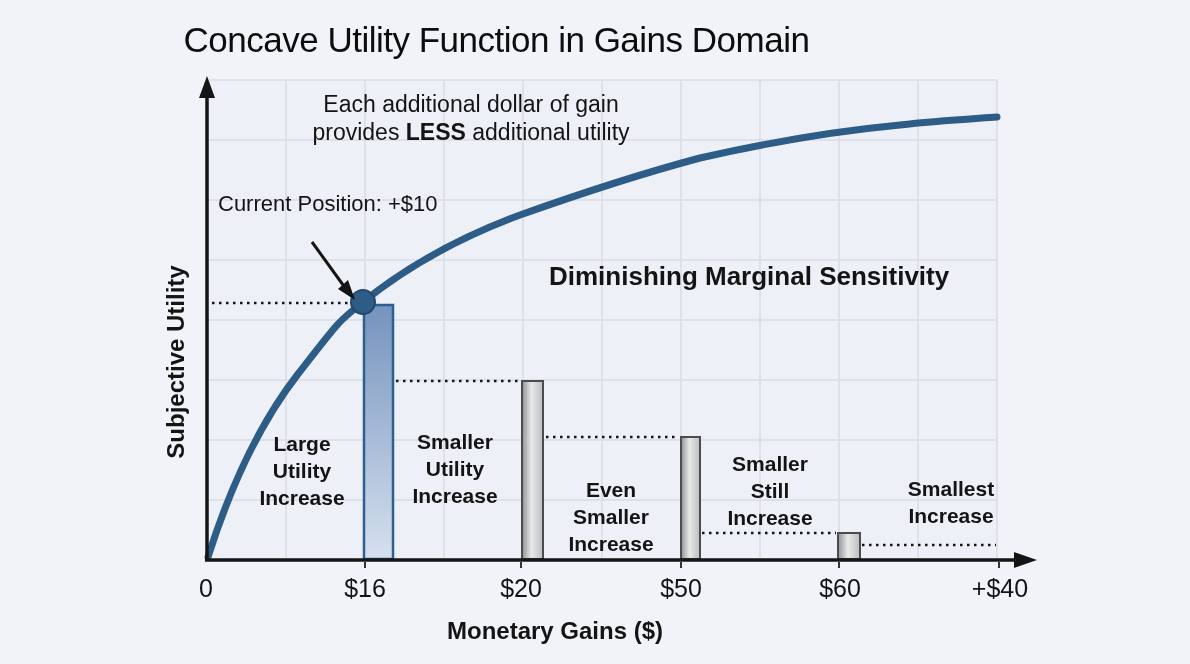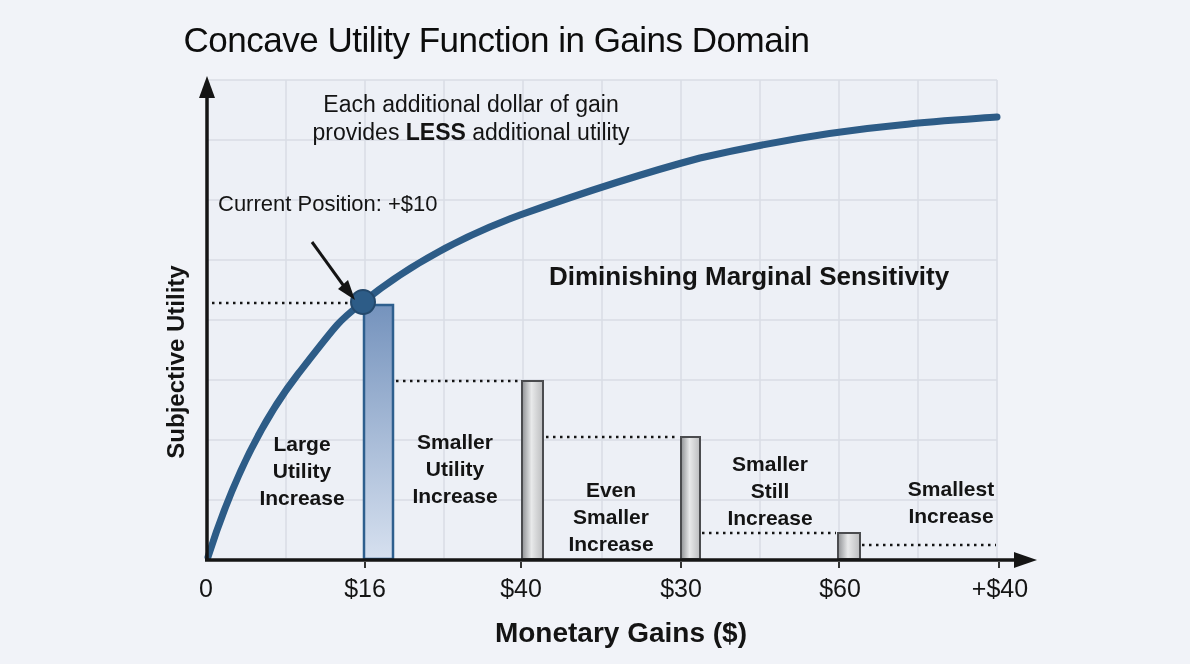--- a/index.html
+++ b/index.html
@@ -32,22 +32,22 @@
   .r1{left:227px;top:430px;}
   .r2{left:380px;top:428px;}
   .r3{left:536px;top:460px;margin-top:16px;}
   .r4{left:695px;top:450px;}
   .r5{left:876px;top:475px;}
   .xtick{
     top:574px;font-size:25px;transform:translateX(-50%);
     white-space:nowrap;
   }
   .xlabel{
-    left:447px;top:617px;width:300px;text-align:right;
-    font-size:28px;font-weight:bold;
+    left:447px;top:617px;width:300px;text-align:left;
+    font-size:24px;font-weight:bold;
   }
   .ylabel{
     left:176px;top:362px;font-size:24px;font-weight:bold;
     transform:translate(-50%,-50%) rotate(-90deg);white-space:nowrap;
   }
   b{font-weight:bold;}
 </style>
 </head>
 <body>
 
@@ -153,21 +153,21 @@
 Smaller
 Increase</div>
   <div class="txt region r4">Smaller
 Still
 Increase</div>
   <div class="txt region r5">Smallest
 Increase</div>
 
   <div class="txt xtick" style="left:206px">0</div>
   <div class="txt xtick" style="left:365px">$16</div>
-  <div class="txt xtick" style="left:521px">$40</div>
-  <div class="txt xtick" style="left:681px">$30</div>
+  <div class="txt xtick" style="left:521px">$20</div>
+  <div class="txt xtick" style="left:681px">$50</div>
   <div class="txt xtick" style="left:840px">$60</div>
   <div class="txt xtick" style="left:1000px">+$40</div>
 
   <div class="txt xlabel">Monetary Gains ($)</div>
   <div class="txt ylabel">Subjective Utility</div>
 
 </div>
 
 </body></html>

